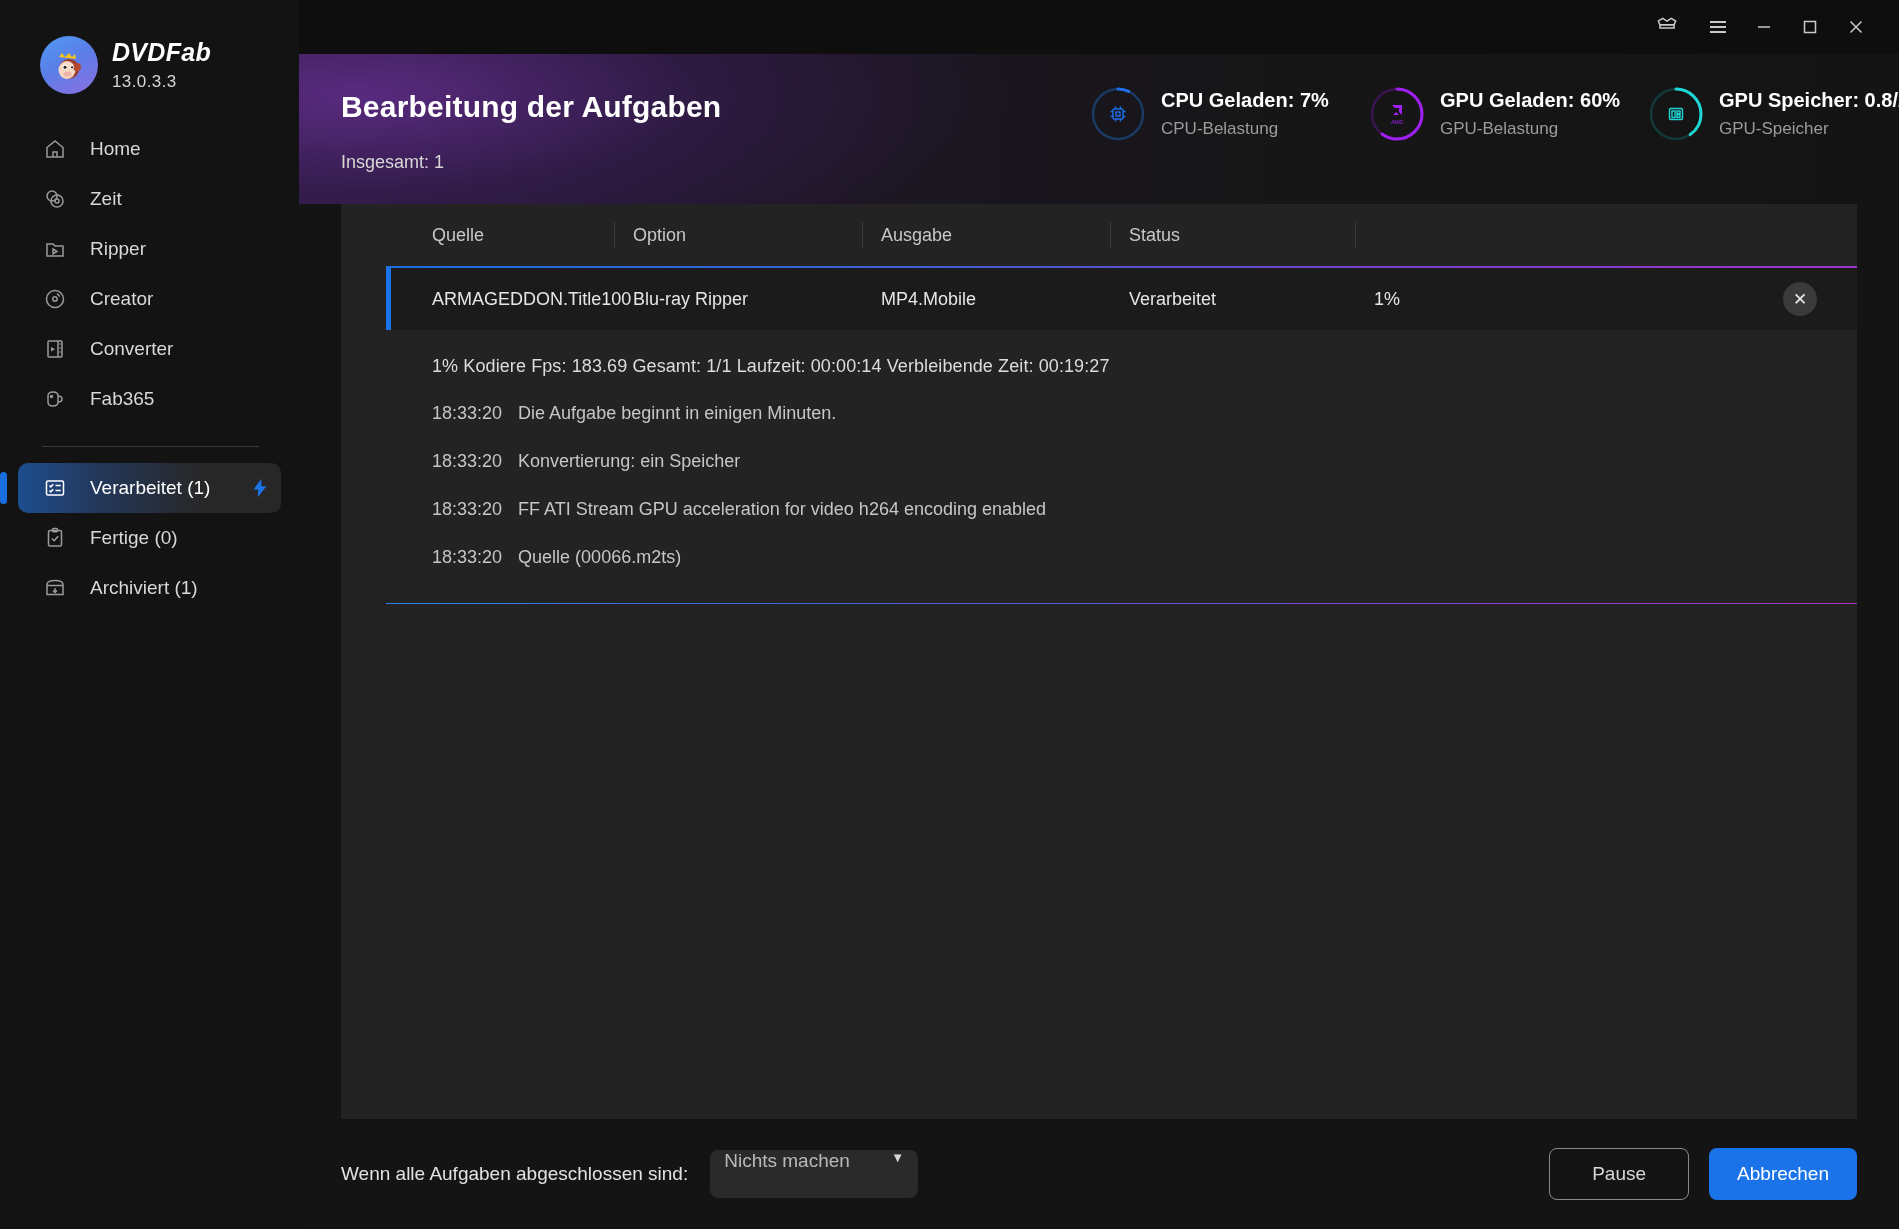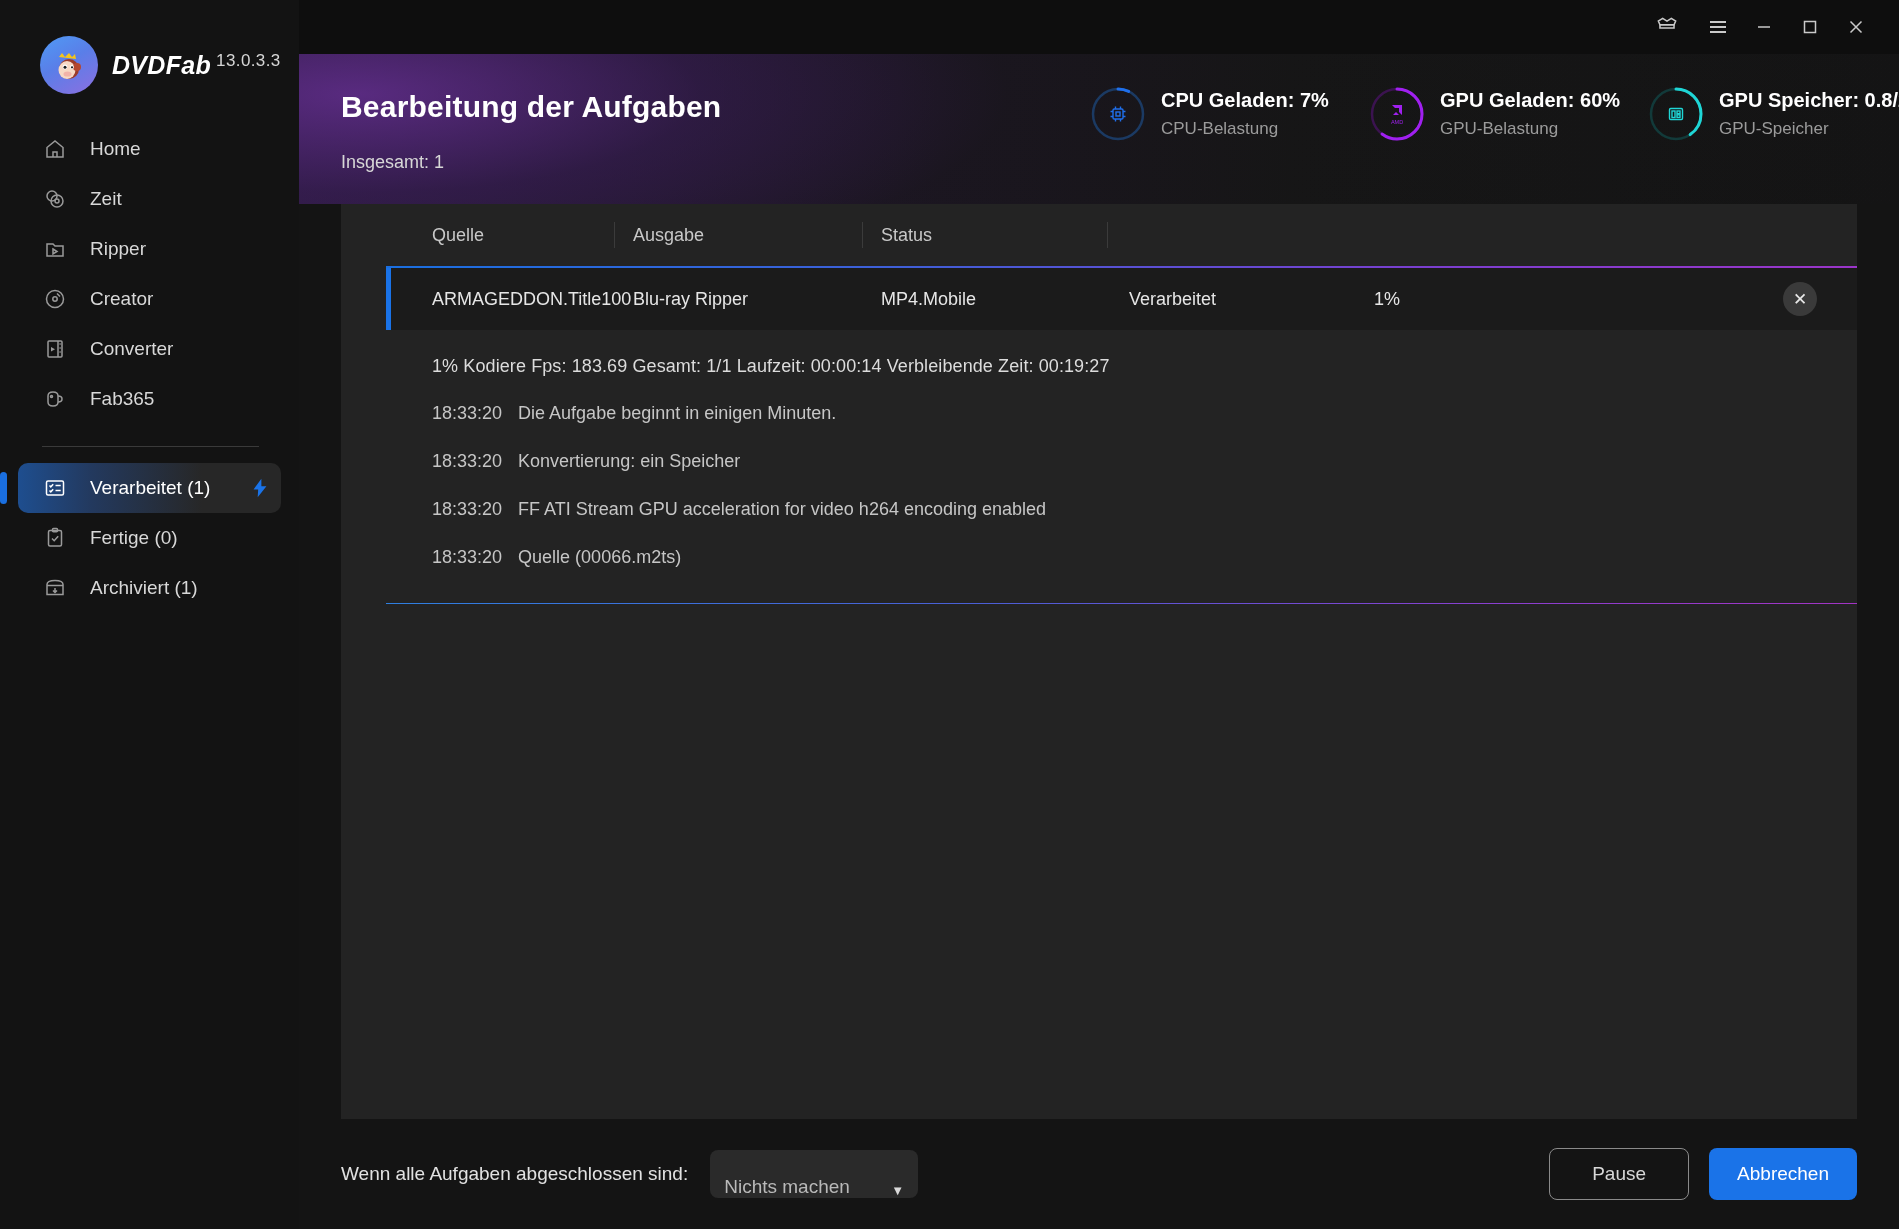--- a/index.html
+++ b/index.html
@@ -20,21 +20,21 @@
   }
   .brand { display: flex; align-items: center; gap: 14px; padding: 0 0 0 40px; height: 78px; }
   .brand-logo {
     width: 58px; height: 58px; border-radius: 50%;
     background: linear-gradient(150deg, #4f9bf5 0%, #5a7ee8 45%, #8d6fe0 100%);
     position: relative; flex: 0 0 58px; overflow: hidden;
   }
   .brand-logo .face {
     position: absolute; left: 13px; top: 14px; width: 32px; height: 32px;
   }
-  .brand-text { display: flex; flex-direction: row; gap: 5px; }
+  .brand-text { display: flex; flex-direction: column; gap: 5px; }
   .brand-name {
     font-size: 25px; font-weight: 700; font-style: italic; color: #fff; letter-spacing: .3px;
   }
   .brand-name .fab { font-weight: 700; }
   .brand-ver { font-size: 17px; color: #d6d6d6; letter-spacing: .4px; }
 
   .nav { margin-top: 20px; }
   .nav-item {
     display: flex; align-items: center; gap: 22px;
     height: 50px; margin: 0 18px 0 18px; padding-left: 24px;
@@ -138,21 +138,21 @@
   .empty-area { flex: 1; background: #232323; }
 
   
   .footer {
     height: 110px; display: flex; align-items: center; padding: 0 42px;
     background: #141414;
   }
   .footer-label { font-size: 19px; color: #e2e2e2; margin-right: 22px; }
   .select {
     width: 208px; height: 48px; background: #2a2a2a; border-radius: 8px;
-    display: flex; align-items: flex-end; padding: 0 14px; color: #b9b9b9; font-size: 19px;
+    display: flex; align-items: flex-start; padding: 0 14px; color: #b9b9b9; font-size: 19px;
     cursor: pointer; position: relative;
   }
   .select .caret { margin-left: auto; color: #d9d9d9; font-size: 13px; }
   .footer-right { margin-left: auto; display: flex; gap: 20px; align-items: center; }
   .btn {
     height: 52px; border-radius: 8px; display: flex; align-items: center; justify-content: center;
     font-size: 19px; cursor: pointer; padding: 0 28px;
   }
   .btn-outline { border: 1px solid #8a8a8a; color: #d8d8d8; background: transparent; min-width: 140px; }
   .btn-primary { background: #1a73e8; color: #fff; min-width: 140px; }
@@ -396,20 +396,21 @@
           </div>
         </div>
 
       </div>
     </div>
 
     <div class="panel">
 
       <div class="tbl-head">
         <div class="col col-src">Quelle</div>
+        <div class="col col-opt">Option</div>
         <div class="col col-out">Ausgabe</div>
         <div class="col col-sta">Status</div>
         <div class="col col-prg last"></div>
       </div>
 
       <div class="grad-line"></div>
 
       <div class="task-row">
         <div class="cell src">ARMAGEDDON.Title100</div>
         <div class="cell opt">Blu-ray Ripper</div>

